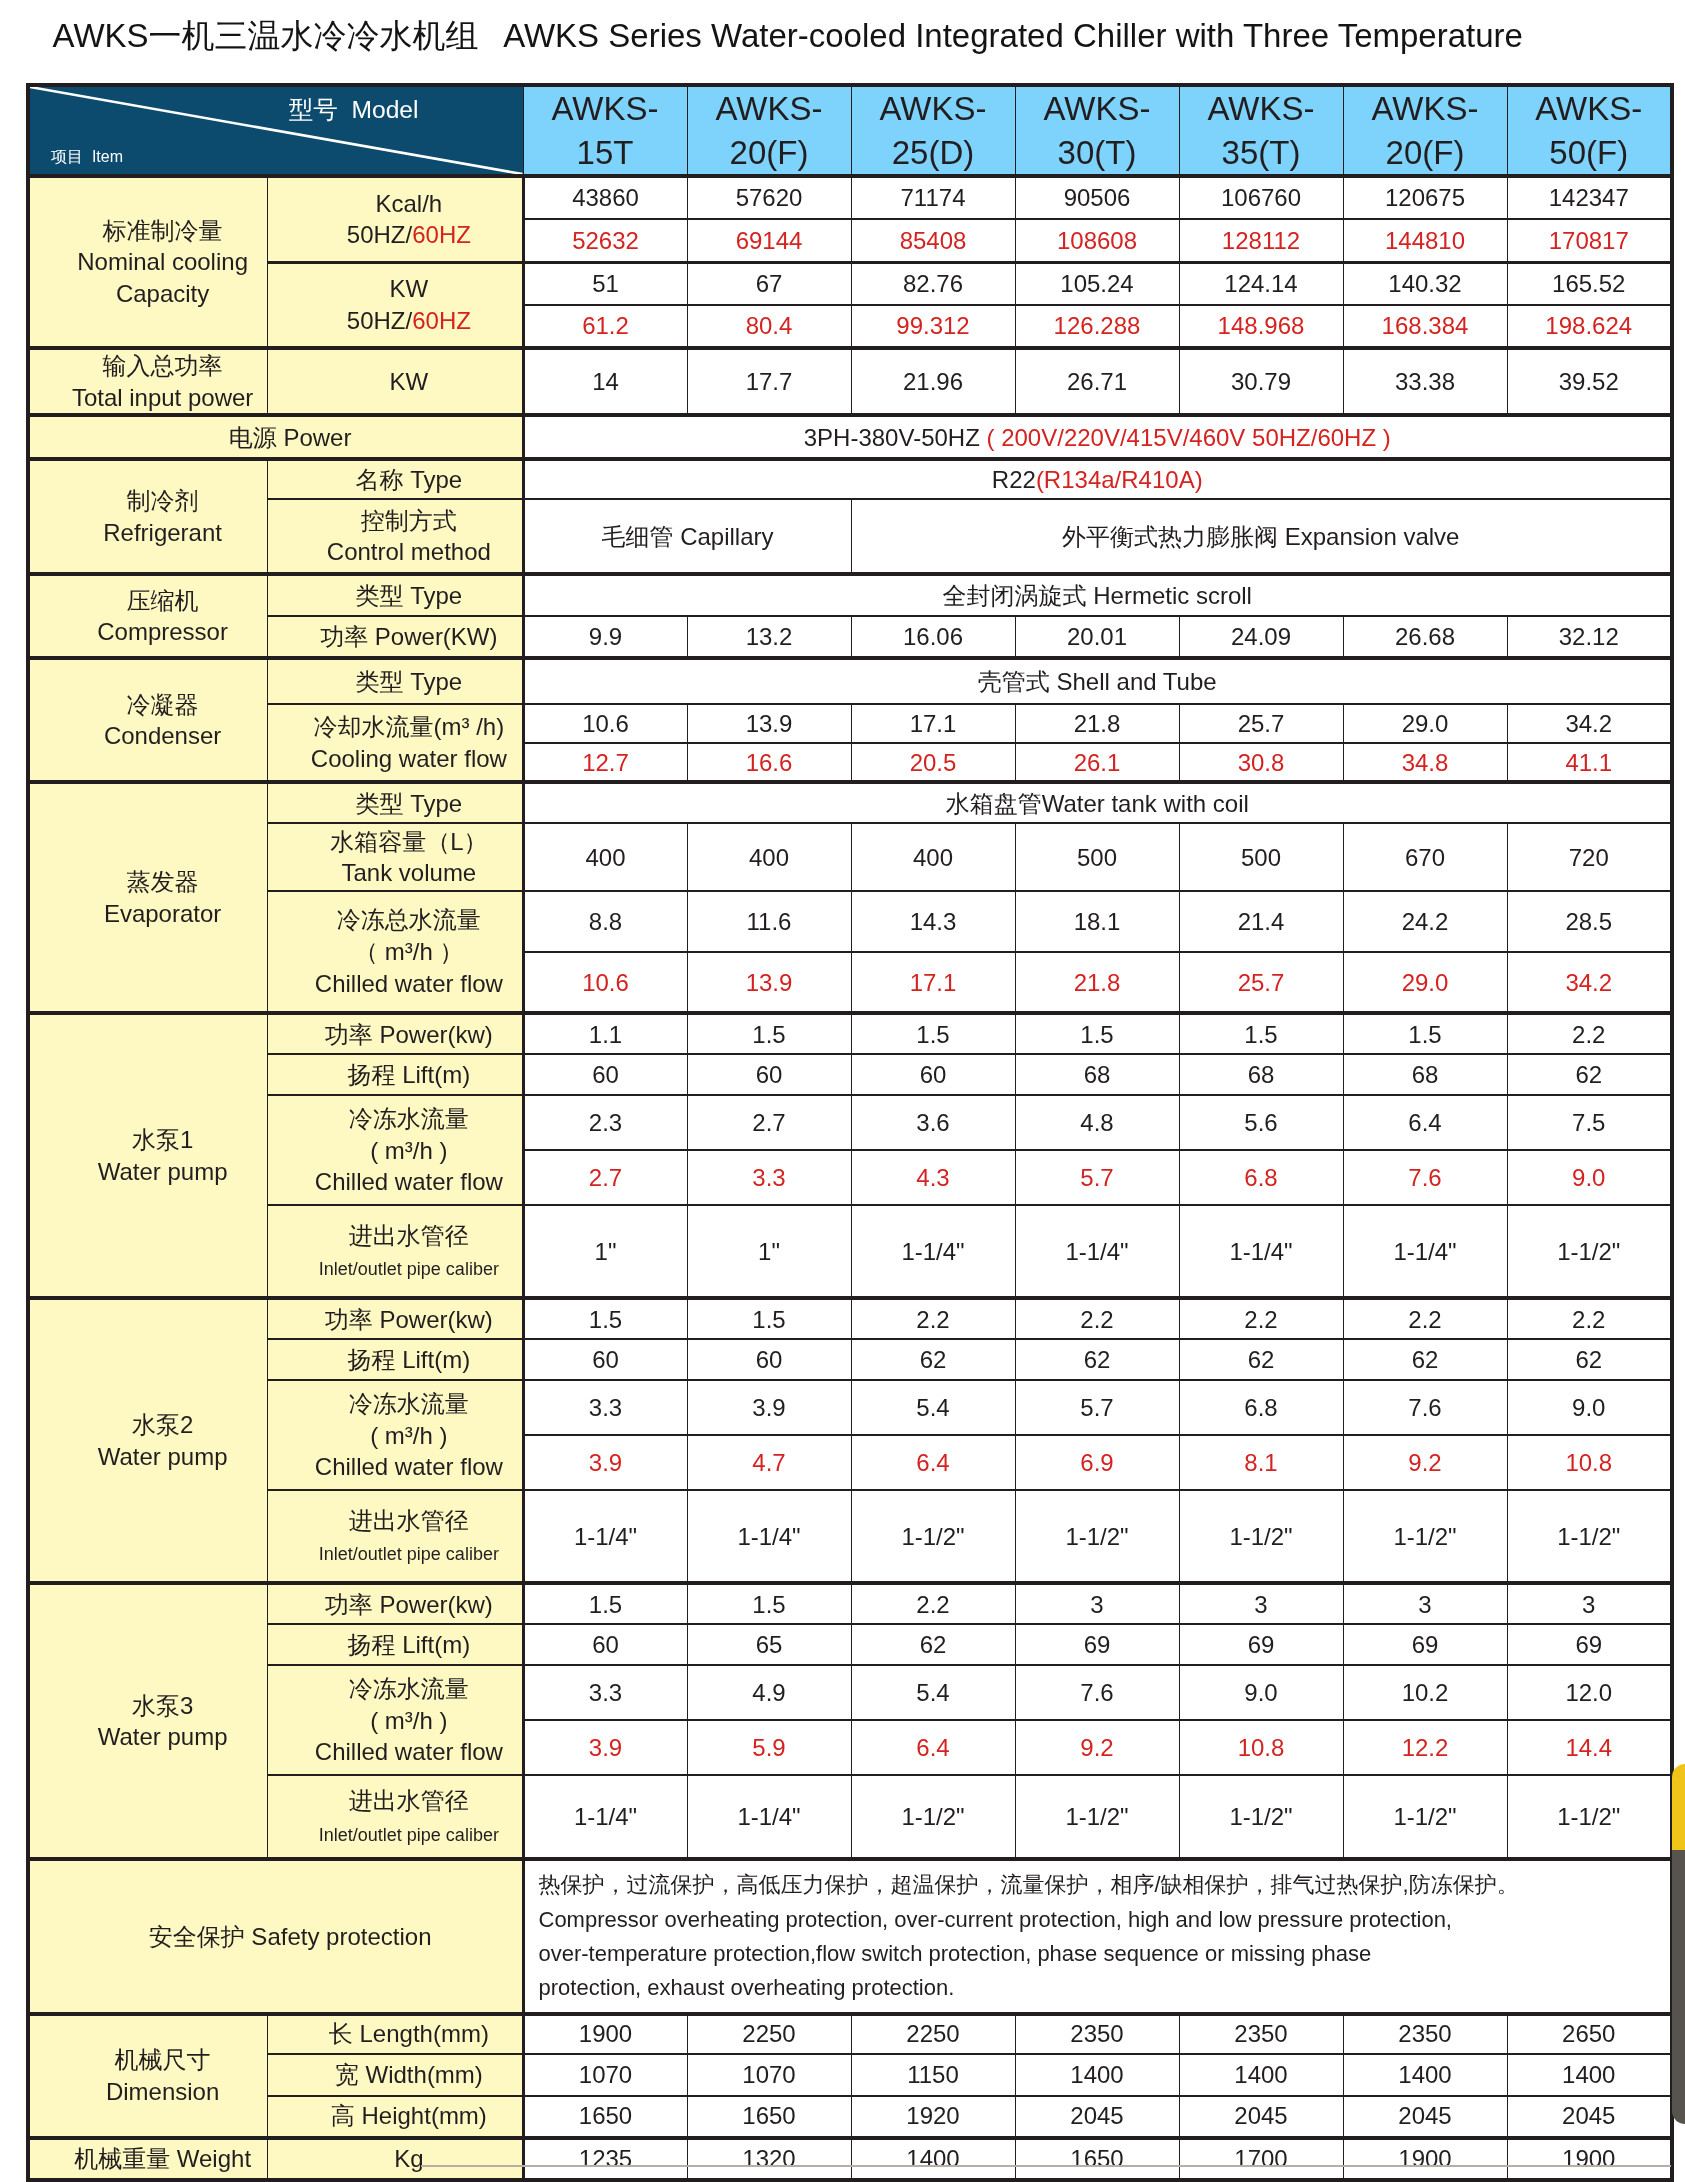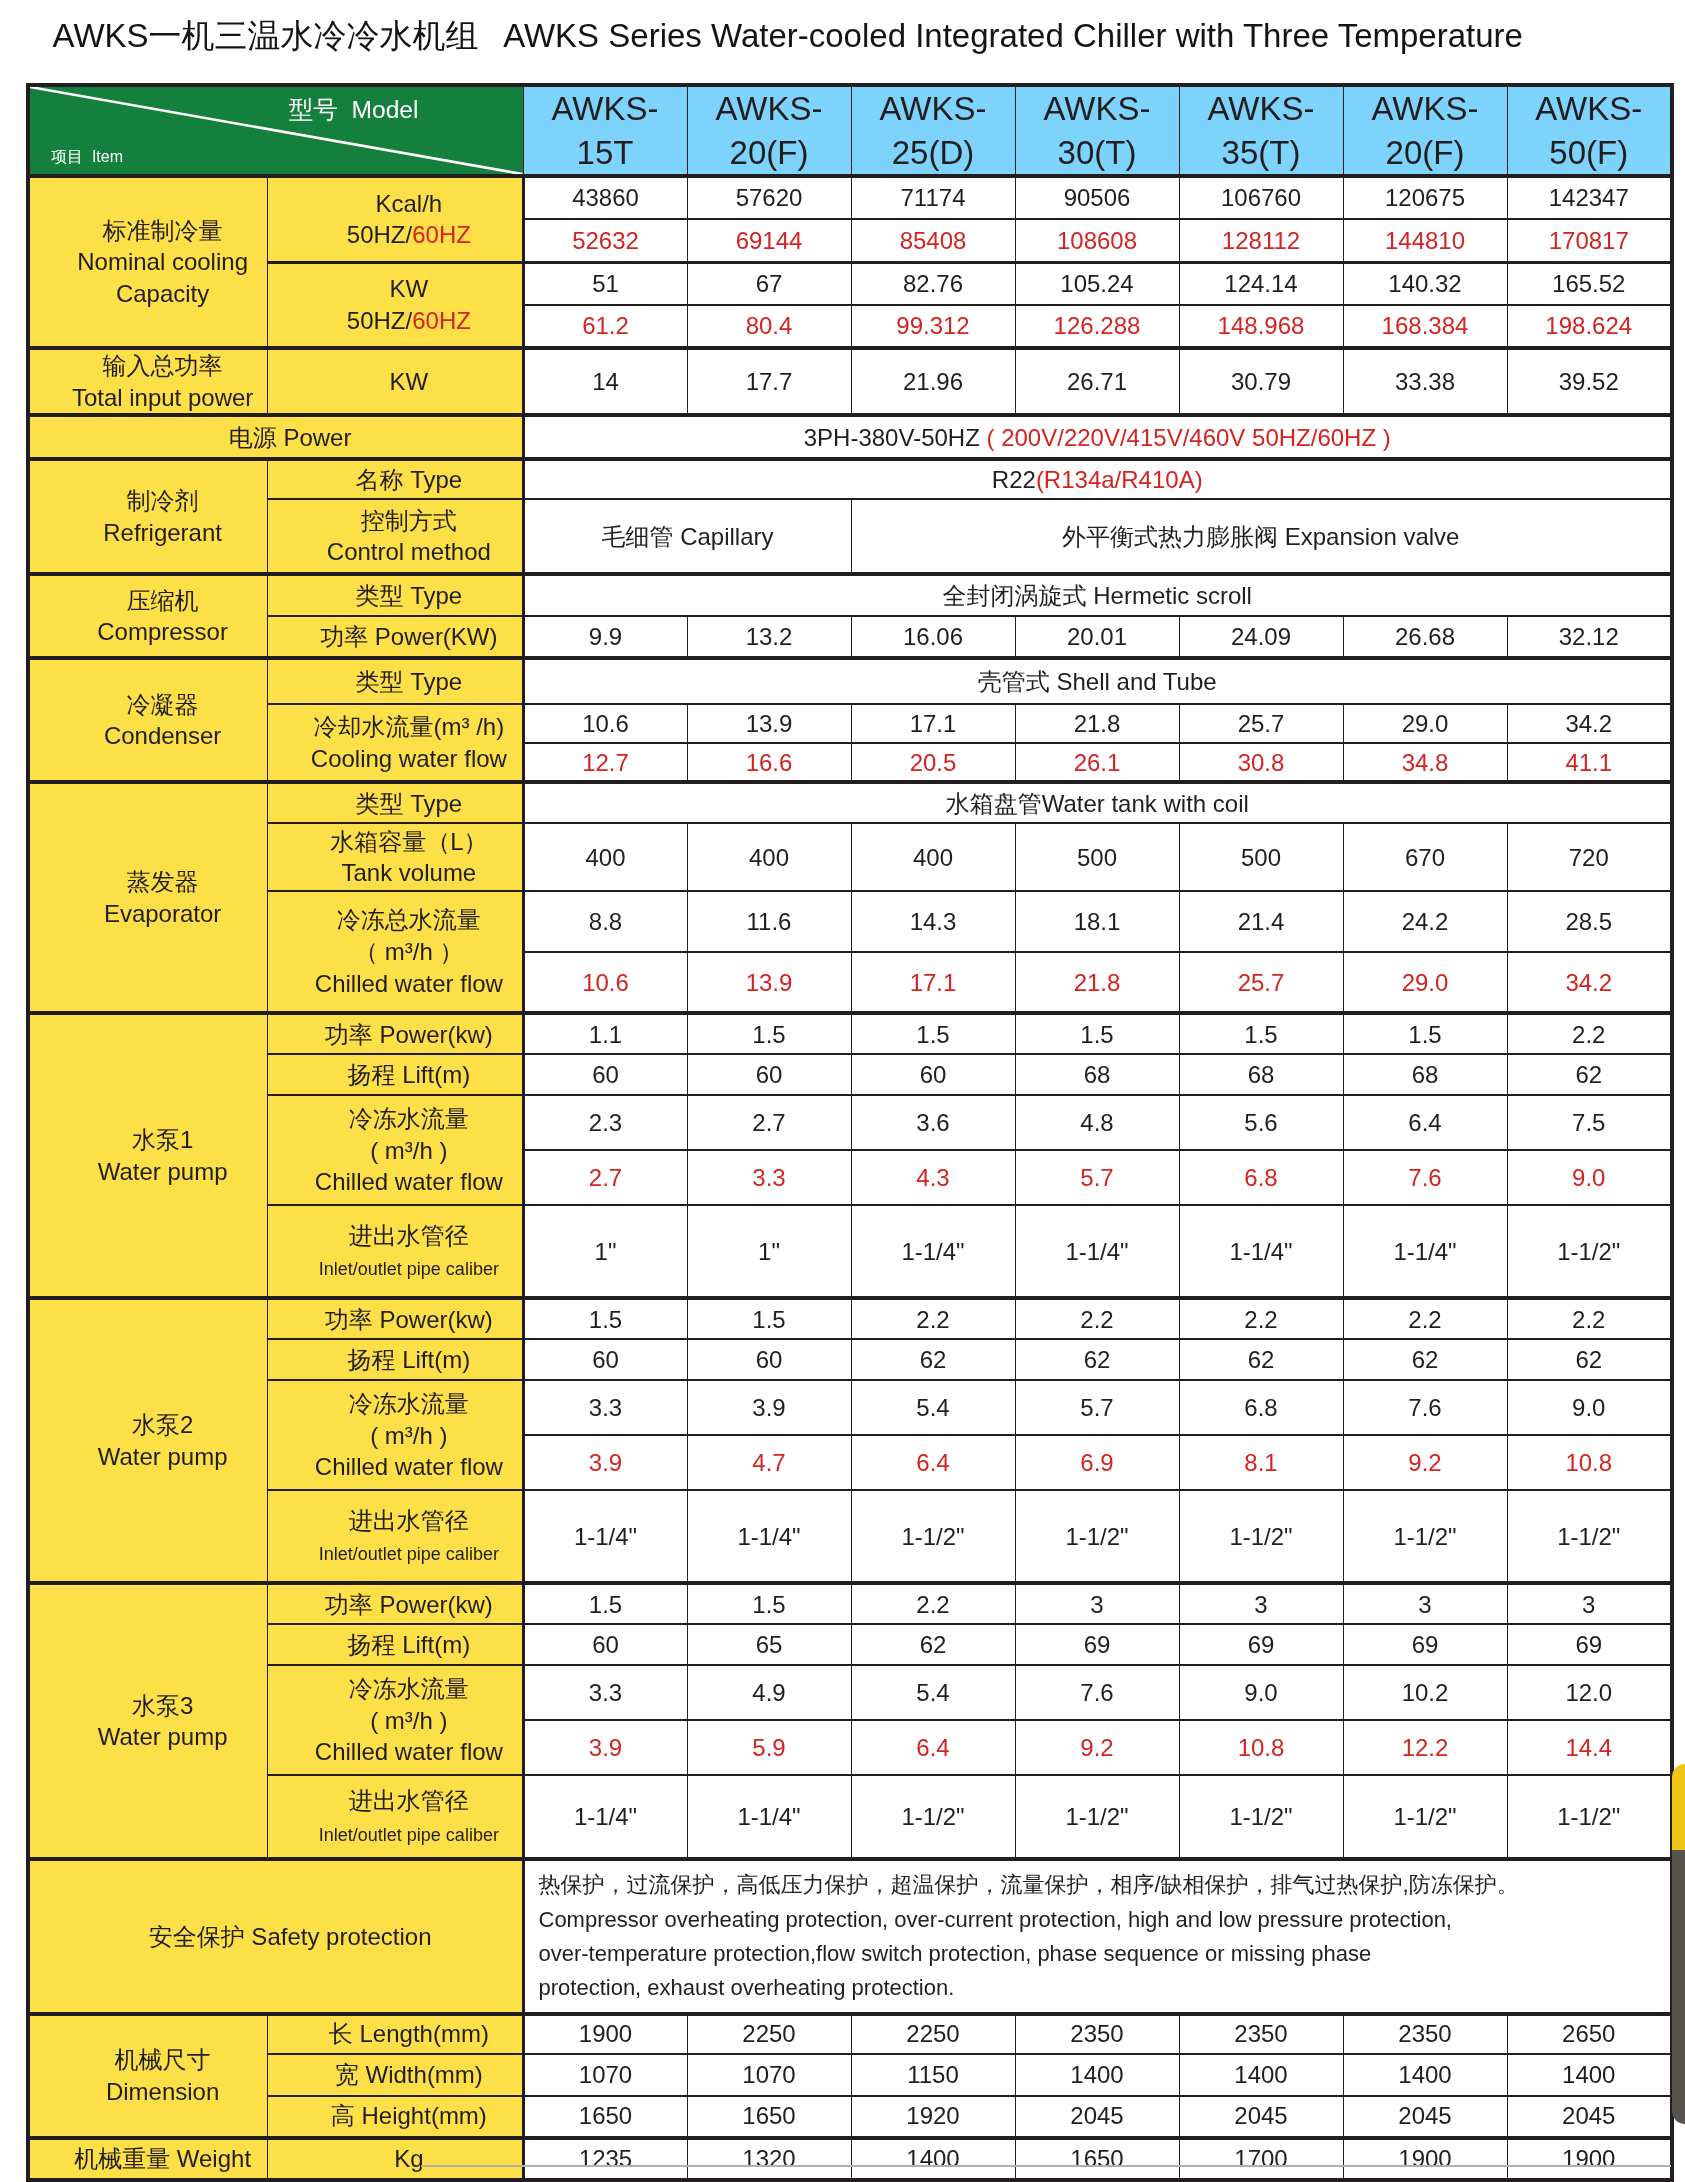--- a/index.html
+++ b/index.html
@@ -19,28 +19,28 @@
     border:4.4px solid #221e1f;
   }
   td {
     border:solid #221e1f; border-width:2.6px 1.8px;
     text-align:center; vertical-align:middle;
     padding:0 5.3px; font-size:24px; line-height:1.32; overflow:hidden;
   }
   thead td { border-bottom-width:4.4px; }
   tr.sec td { border-top-width:4.4px; }
   tr.mid td { border-top-width:3.5px; }
-  .k-item, .k-sub { background:#fde047;padding-left:34px; }
+  .k-item, .k-sub { background:#fef9c3;padding-left:34px; }
   .vfirst { border-left-width:3.5px; }
   .mcol { font-size:33px; background:#7dd3fc; }
   .red, span.red { color:#d42320; }
   .sm { font-size:18px; }
   .left { text-align:left; padding:7px 14px; line-height:1.55; font-size:22px; }
 
-  td.diag { background:#15803d; color:#ffffff; position:relative; padding:0; }
+  td.diag { background:#0c4a6e; color:#ffffff; position:relative; padding:0; }
   td.diag svg { position:absolute; left:0; top:0; width:100%; height:100%; }
   .model-lbl { position:absolute; top:7px; right:104px; font-size:24.6px; }
   .item-lbl  { position:absolute; bottom:7px; left:21px; font-size:16px; }
 
   .edge-bar {
     position:absolute; right:0; top:1764px; width:13px; height:360px;
     border-radius:16px 0 0 16px;
     background:linear-gradient(to bottom,#f0c419 0px,#f0c419 86px,#57544f 86px,#57544f 100%);
   }
   .bottom-line {

